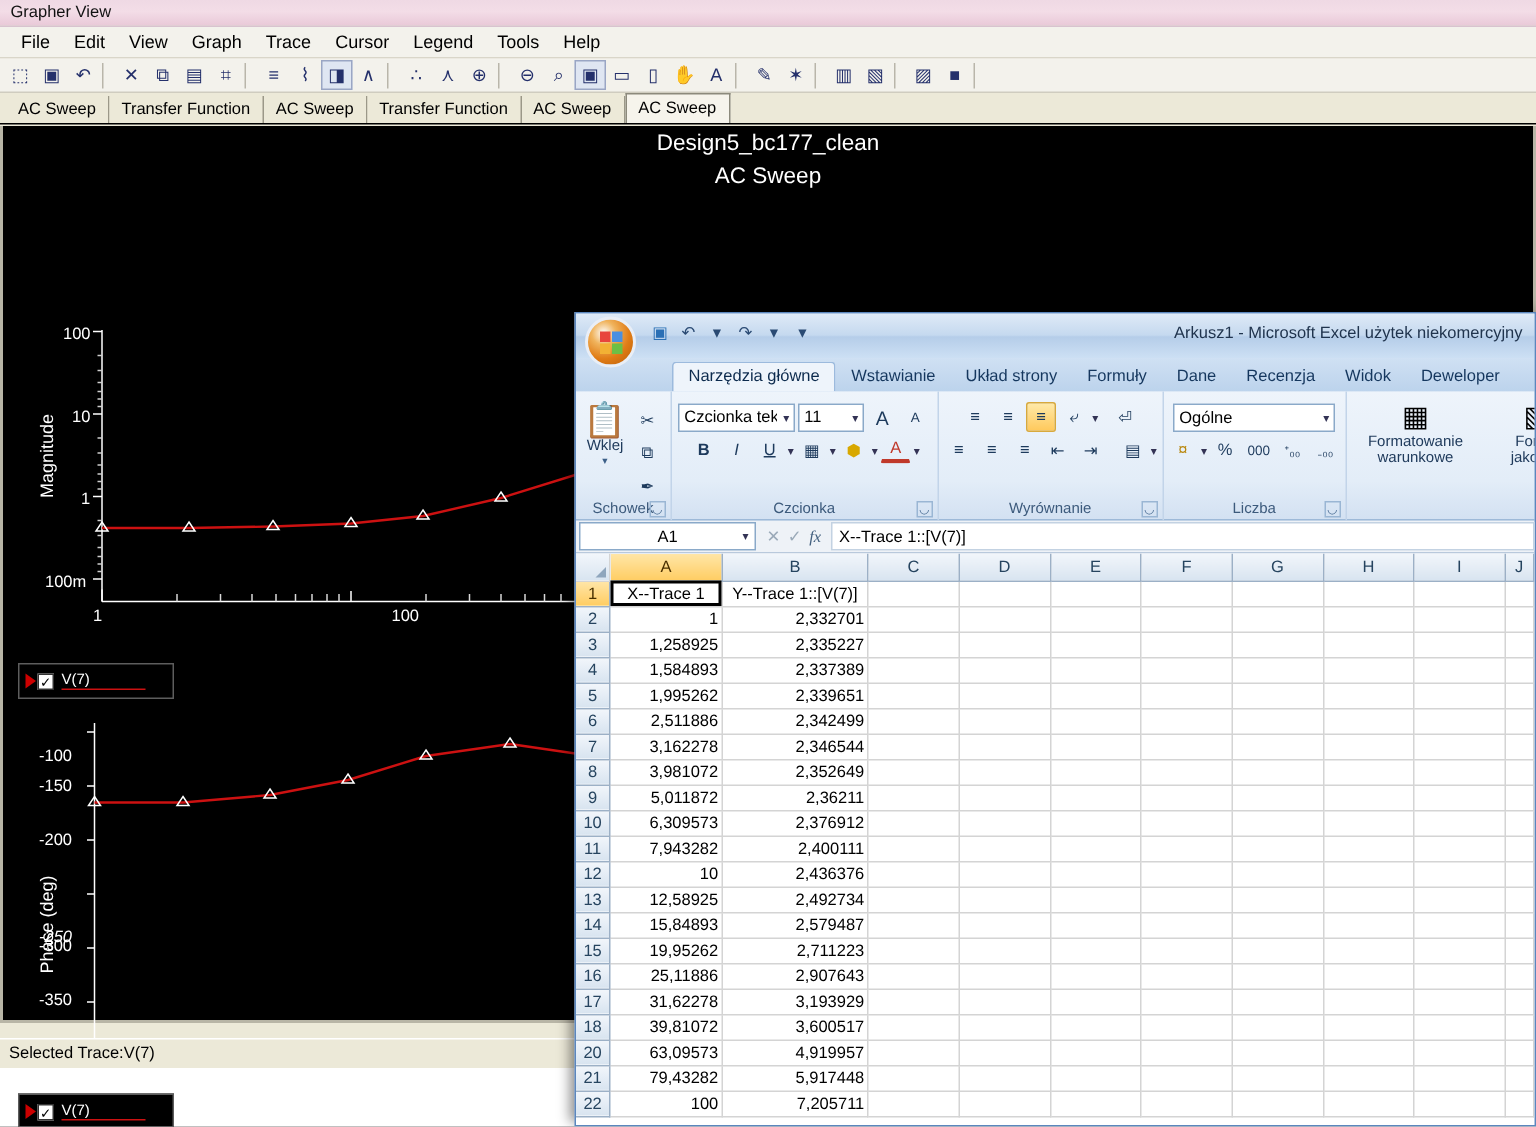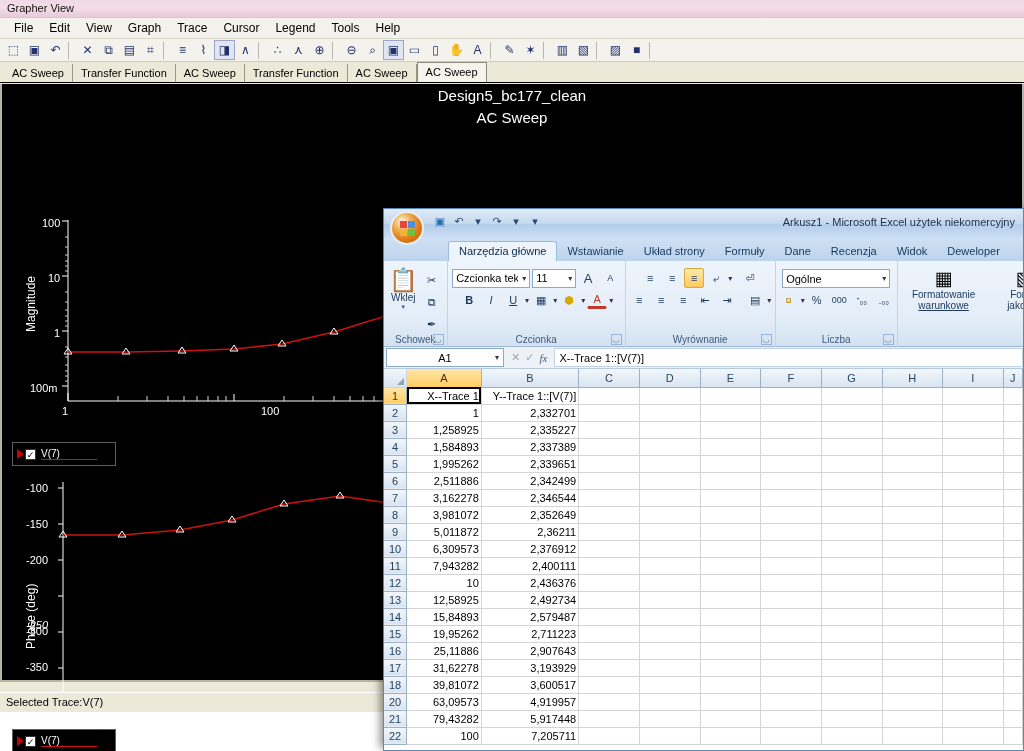--- a/index.html
+++ b/index.html
@@ -274,21 +274,21 @@
     background: linear-gradient(to bottom,#f2f6fb,#d8e4f0);
     border-right: 1px solid #9cb0c6;
     border-bottom: 1px solid #9cb0c6;
     text-align: center; color: #26445f; width: 23px;
   }
   table.sheet th.rowh.sel {
     background: linear-gradient(to bottom,#ffe6a8,#ffcd63);
     color: #4a3000;
   }
   td.num { text-align: right; }
-  td.txt { text-align: right; }
+  td.txt { text-align: center; }
   td.active { outline: 2px solid #000; outline-offset: -2px; }
   .corner {
     background: linear-gradient(to bottom,#f2f6fb,#d8e4f0);
     border-right: 1px solid #9cb0c6; border-bottom: 1px solid #9cb0c6;
     position: relative; width: 23px;
   }
   .corner::after {
     content:""; position:absolute; right:2px; bottom:2px;
     border-left: 7px solid transparent; border-bottom: 7px solid #8fa6bd;
   }
@@ -487,21 +487,21 @@
         <span class="lg-arrow"></span>
         <span class="lg-check">✓</span>
         <span style="display:flex;flex-direction:column;">
           <span class="lg-text">V(7)</span>
           <span class="lg-line"></span>
         </span>
       </div>
 
       <div class="axis-label" style="left:22px; top:565px;">Phase (deg)</div>
 
-      <div class="tick-lbl" style="left:24px; top:398px;">-100</div>
+      <div class="tick-lbl" style="left:24px; top:414px;">-100</div>
       <div class="tick-lbl" style="left:24px; top:434px;">-150</div>
       <div class="tick-lbl" style="left:24px; top:470px;">-200</div>
       <div class="tick-lbl" style="left:24px; top:535px;font-style:italic;">-250</div>
       <div class="tick-lbl" style="left:24px; top:541px;">-300</div>
       <div class="tick-lbl" style="left:24px; top:577px;">-350</div>
       <div class="tick-lbl" style="left:24px; top:612px;">-400</div>
 
       <div class="tick-lbl" style="left:55px; top:628px;">1</div>
       <div class="tick-lbl" style="left:254px; top:628px;">100</div>
 
@@ -685,21 +685,21 @@
         </div>
         <span class="gname">Liczba</span>
         <span class="dlglauncher">◡</span>
       </div>
 
       <div class="rgroup" style="width:auto; flex:1;">
         <div style="display:flex; gap:10px; padding-top:5px;">
           <div style="display:flex;flex-direction:column;align-items:center;width:82px;">
             <span style="font-size:19px;line-height:20px;">▦</span>
             <span style="font-size:10px;color:#203b5c;text-align:center;line-height:11px;">Formatowanie</span>
-            <span style="font-size:10px;color:#203b5c;text-align:center;line-height:11px;text-decoration:underline;">warunkowe</span>
+            <span style="font-size:10px;color:#203b5c;text-align:center;line-height:11px;">warunkowe</span>
           </div>
           <div style="display:flex;flex-direction:column;align-items:center;width:60px;">
             <span style="font-size:19px;line-height:20px;">▧</span>
             <span style="font-size:10px;color:#203b5c;text-align:center;line-height:11px;">Forma</span>
             <span style="font-size:10px;color:#203b5c;text-align:center;line-height:11px;">jako tab</span>
           </div>
         </div>
         <span class="gname" style="left:auto;right:14px;width:auto;">Style</span>
       </div>
     </div>

